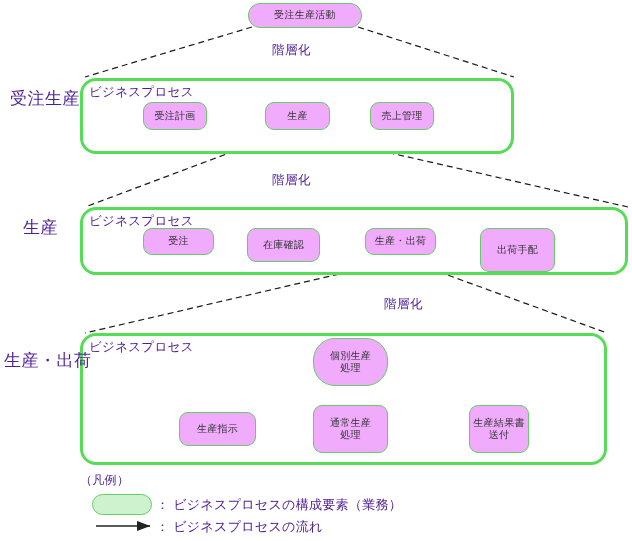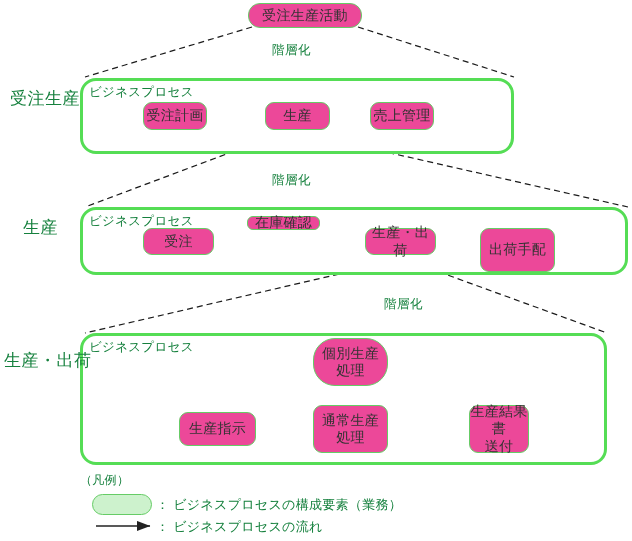--- a/index.html
+++ b/index.html
@@ -25,21 +25,21 @@
     position: absolute;
     left: 0; top: 0;
     width: 632px;
     height: 541px;
     overflow: visible;
   }
   
   .tx {
     position: absolute;
     white-space: nowrap;
-    color: #15803d;
+    color: #4c1d95;
     line-height: 1;
   }
   .lbl-row {            
     font-size: 17px;
     letter-spacing: .5px;
   }
   .lbl-hier {           
     font-size: 12.5px;
     letter-spacing: .5px;
   }
@@ -52,28 +52,28 @@
     letter-spacing: .3px;
   }
   .lbl-legend {
     font-size: 13px;
     letter-spacing: .3px;
   }
   
   .node {
     position: absolute;
     box-sizing: border-box;
-    background: #ec4899;
+    background: #f0abfc;
     border: 1px solid #66cc66;
     border-radius: 9px;
     display: flex;
     align-items: center;
     justify-content: center;
     text-align: center;
-    font-size: 14px;
+    font-size: 10px;
     letter-spacing: .3px;
     color: #333333;
     line-height: 1.22;
   }
   .node.pill { border-radius: 12px; }
   .node.twoline { line-height: 1.25; }
   
   .container-box {
     position: absolute;
     box-sizing: border-box;
@@ -179,21 +179,21 @@
 
   <div class="tx lbl-row" style="left:10px; top:90px;">受注生産</div>
   <div class="tx lbl-row" style="left:23px; top:219px;">生産</div>
   <div class="tx lbl-row" style="left:4px; top:352px;">生産・出荷</div>
 
   <div class="node" style="left:143px; top:102px; width:64px; height:28px;">受注計画</div>
   <div class="node" style="left:265px; top:102px; width:65px; height:28px;">生産</div>
   <div class="node" style="left:370px; top:102px; width:64px; height:28px;">売上管理</div>
 
   <div class="node" style="left:143px; top:228px; width:71px; height:27px;font-family:Liberation Serif, serif;">受注</div>
-  <div class="node" style="left:247px; top:216px; width:73px; height:14px;border-radius:6px;">在庫確認</div>
+  <div class="node" style="left:247px; top:228px; width:73px; height:34px;">在庫確認</div>
   <div class="node" style="left:365px; top:228px; width:71px; height:27px;">生産・出荷</div>
   <div class="node" style="left:480px; top:228px; width:75px; height:44px;">出荷手配</div>
 
   <div class="node" style="left:179px; top:412px; width:77px; height:34px;">生産指示</div>
 
   <div class="node twoline" style="left:313px; top:405px; width:75px; height:48px; flex-direction:column;">
     <span>通常生産</span>
     <span>処理</span>
   </div>
 

